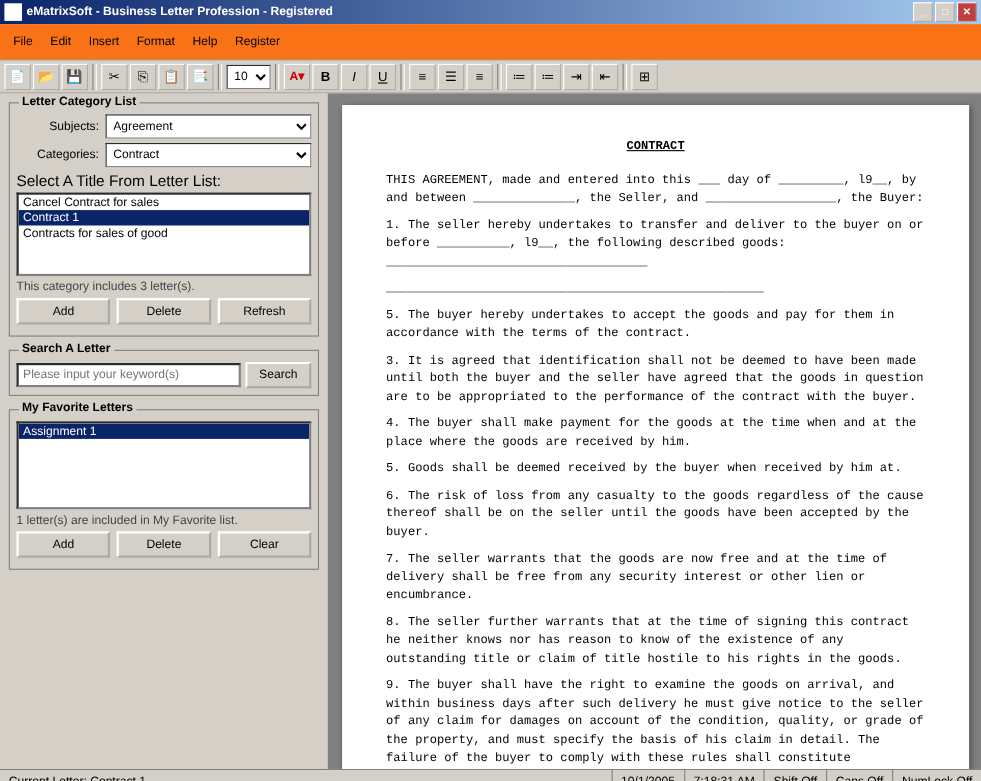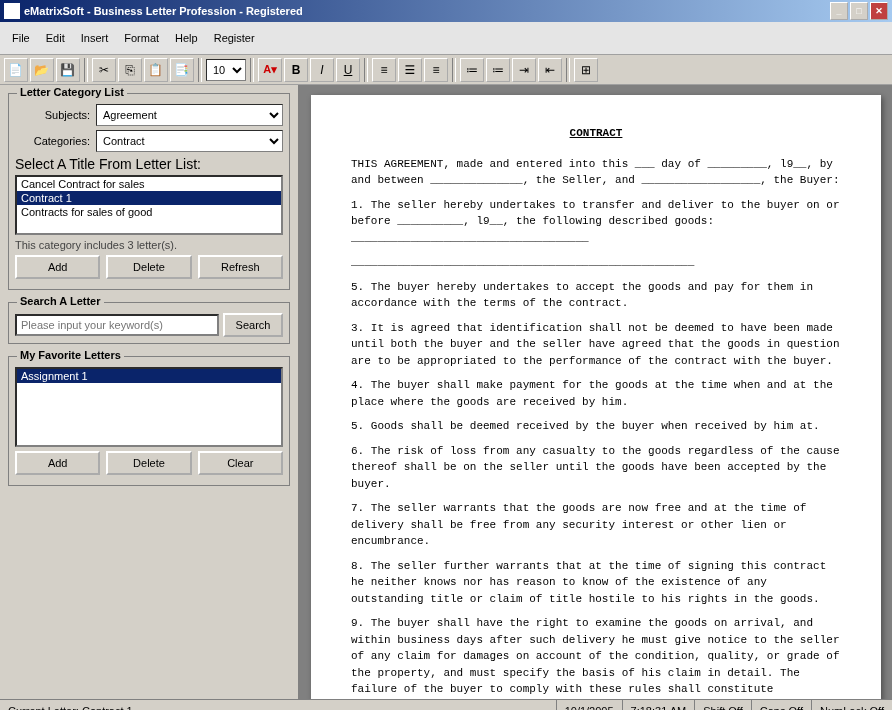--- a/index.html
+++ b/index.html
@@ -20,21 +20,21 @@
     .title-bar-text { flex: 1; }
     .title-bar-buttons { display: flex; gap: 2px; }
     .title-btn {
       width: 18px; height: 18px; background: #d4d0c8; border: 1px outset #fff;
       display: flex; align-items: center; justify-content: center; cursor: pointer;
       font-size: 9px; font-weight: bold;
     }
 
     
     .menu-bar {
-      background: #e5e5e5;
+      background: #f97316;
       height: 22px;
       display: flex;
       align-items: center;
       padding: 16px 4px;
       border-bottom: 1px solid #a0a0a0;
     }
     .menu-item {
       padding: 2px 8px;
       font-size: 11px;
       cursor: pointer;
@@ -112,21 +112,21 @@
     }
 
     .section-label {
       font-size: 14px;
       margin-bottom: 3px;
     }
 
     .letter-list {
       border: 2px inset #808080;
       background: white;
-      height: 60px;
+      height: 76px;
       overflow-y: auto;
       font-size: 11px;
     }
     .letter-list-item {
       padding: 1px 4px;
       cursor: pointer;
     }
     .letter-list-item.selected {
       background: #0a246a;
       color: white;
@@ -366,20 +366,21 @@
         </div>
       </div>
     </div>
 
     <div class="group-box">
       <span class="group-box-title">My Favorite Letters</span>
       <div class="group-box-content">
         <div class="favorites-list">
           <div class="favorites-list-item selected">Assignment 1</div>
         </div>
+        <div class="fav-info">1 letter(s) are included in My Favorite list.</div>
         <div class="btn-row">
           <button class="action-btn">Add</button>
           <button class="action-btn">Delete</button>
           <button class="action-btn">Clear</button>
         </div>
       </div>
     </div>
 
   </div>
 

